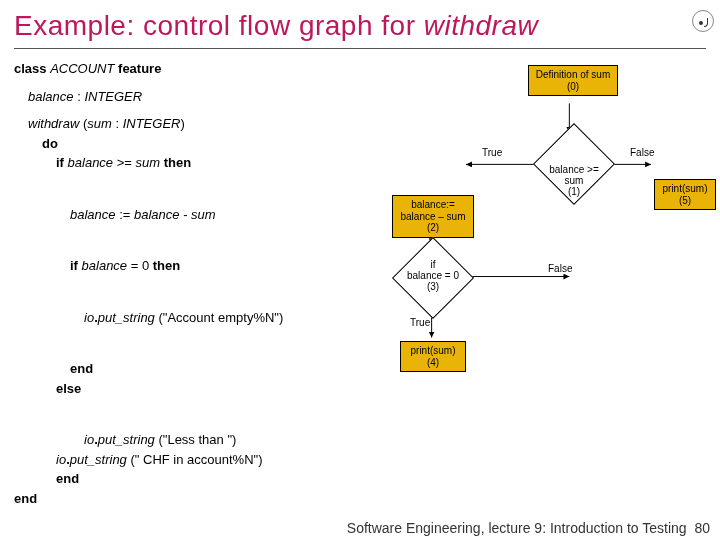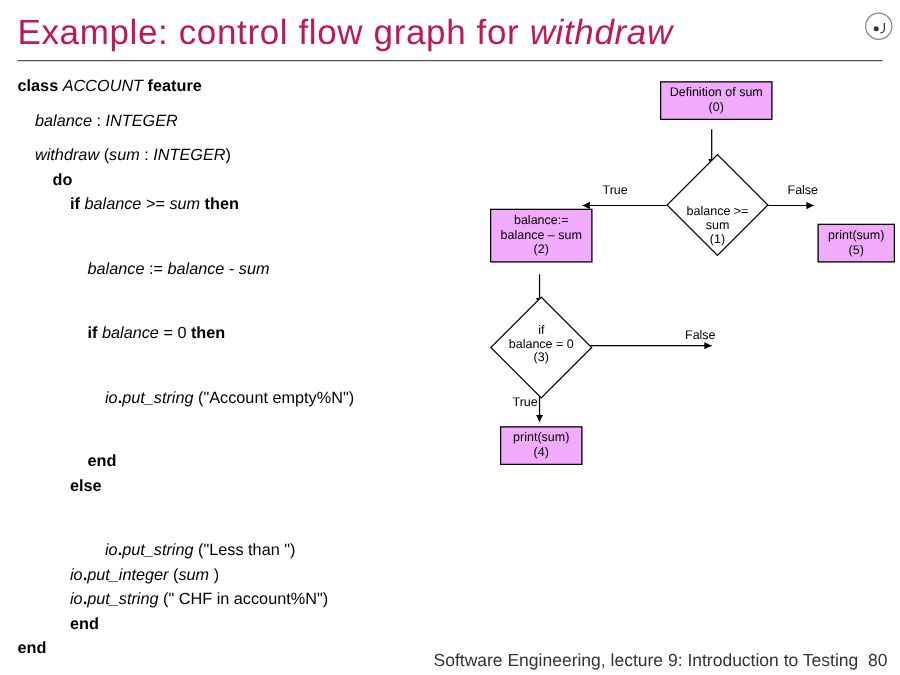--- a/index.html
+++ b/index.html
@@ -9,21 +9,21 @@
   .rule { border: none; border-top: 1px solid #555; margin: 2px 14px 10px; }
   .content { display: flex; padding: 0 8px; }
   .code { font-family: Verdana, Arial, sans-serif; font-size: 13px; line-height: 1.5; flex: 0 0 340px; padding-left: 6px; }
   .code .b { font-weight: 700; }
   .code .i { font-style: italic; }
   .code .in1 { padding-left: 14px; display: block; }
   .code .in2 { padding-left: 28px; display: block; }
   .code .in3 { padding-left: 42px; display: block; }
   .code .in4 { padding-left: 56px; display: block; margin-top: 32px; }
   .diagram { flex: 1; position: relative; height: 380px; }
-  .box { position: absolute; border: 1px solid #000; font-size: 10px; text-align: center; background: #f0abfc; padding: 3px 4px; line-height: 1.15; }
+  .box { position: absolute; border: 1px solid #000; font-size: 10px; text-align: center; background: #eab308; padding: 3px 4px; line-height: 1.15; }
   .diamond { position: absolute; width: 58px; height: 58px; border: 1px solid #000; transform: rotate(45deg); background: #fff; }
   .diamond-text { position: absolute; font-size: 10px; text-align: center; line-height: 1.1; width: 70px; }
   .lbl { position: absolute; font-size: 10px; }
   .corner-icon { position: absolute; top: 10px; right: 6px; width: 22px; height: 22px; border: 1px solid #888; border-radius: 50%; }
   .corner-icon::before { content: ""; position: absolute; left: 6px; top: 10px; width: 4px; height: 4px; background: #333; border-radius: 50%; }
   .corner-icon::after { content: ""; position: absolute; right: 5px; top: 7px; width: 3px; height: 8px; border-right: 1px solid #333; border-bottom: 1px solid #333; border-radius: 0 0 4px 0; }
   .footer { position: absolute; bottom: 4px; right: 10px; font-size: 14px; color: #333; }
   svg.arrows { position: absolute; top: 0; left: 0; width: 100%; height: 100%; pointer-events: none; }
 </style>
 </head>
@@ -44,21 +44,20 @@
     <div style="height:8px"></div>
     <span class="in1"><span class="i">withdraw </span><span>(</span><span class="i">sum </span><span>: </span><span class="i">INTEGER</span><span>)</span></span>
     <span class="in2 b">do</span>
     <span class="in3"><span class="b">if </span><span class="i">balance </span><span>&gt;= </span><span class="i">sum </span><span class="b">then</span></span>
     <span class="in4"><span class="i">balance </span><span>:= </span><span class="i">balance </span><span>- </span><span class="i">sum</span></span>
     <span class="in4"><span class="b">if </span><span class="i">balance </span><span>= 0 </span><span class="b">then</span></span>
     <span class="in4" style="padding-left:70px"><span class="i">io</span><span class="b">.</span><span class="i">put_string </span><span>("Account empty%N")</span></span>
     <span class="in4 b">end</span>
     <span class="in3 b">else</span>
     <span class="in4" style="padding-left:70px"><span class="i">io</span><span class="b">.</span><span class="i">put_string </span><span>("Less than ")</span></span>
-    <span class="in3"><span class="i">io</span><span class="b">.</span><span class="i">put_integer </span><span>(</span><span class="i">sum </span><span>)</span></span>
     <span class="in3"><span class="i">io</span><span class="b">.</span><span class="i">put_string </span><span>(" CHF in account%N")</span></span>
     <span class="in3 b">end</span>
     <span class="b">end</span>
   </div>
 
   <div class="diagram">
     <svg class="arrows" viewBox="0 0 370 380">
       <defs>
           <marker id="ah" markerWidth="8" markerHeight="8" refX="6" refY="3" orient="auto">
             <path d="M0,0 L6,3 L0,6 Z" fill="#000"></path>
@@ -75,21 +74,21 @@
     <div class="box" style="left:180px; top:6px; width:90px;">
       <span>Definition of sum<br>(0)</span>
     </div>
 
     <div class="diamond" style="left:197px; top:76px;"></div>
     <div class="diamond-text" style="left:191px; top:73px;margin-top:32px;">balance &gt;=<br>sum<br>(1)</div>
 
     <span class="lbl" style="left:134px; top:88px;">True</span>
     <span class="lbl" style="left:282px; top:88px;">False</span>
 
-    <div class="box" style="left:44px; top:108px; width:82px;">
+    <div class="box" style="left:44px; top:136px; width:82px;">
       <span>balance:=<br>balance – sum<br>(2)</span>
     </div>
 
     <div class="box" style="left:306px; top:120px; width:62px;">
       <span>print(sum)<br>(5)</span>
     </div>
 
     <div class="diamond" style="left:56px; top:190px;"></div>
     <div class="diamond-text" style="left:50px; top:200px;">if<br>balance = 0<br>(3)</div>
 

